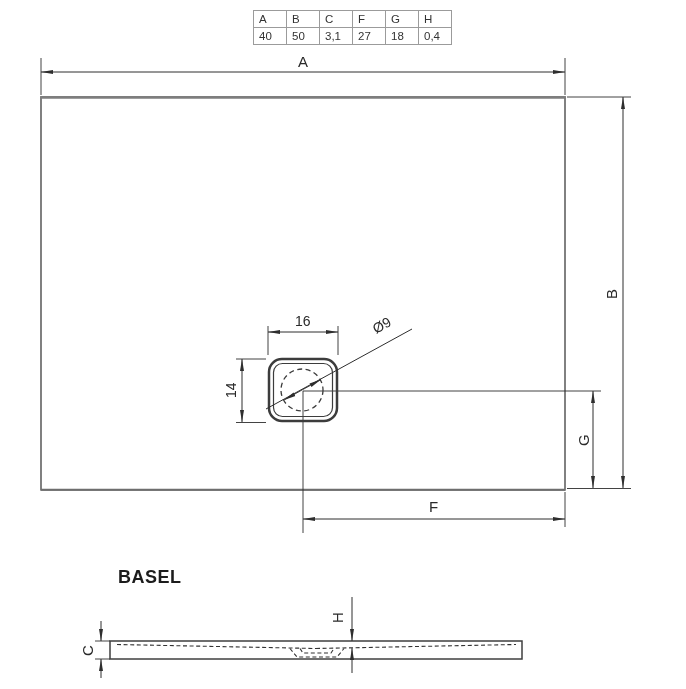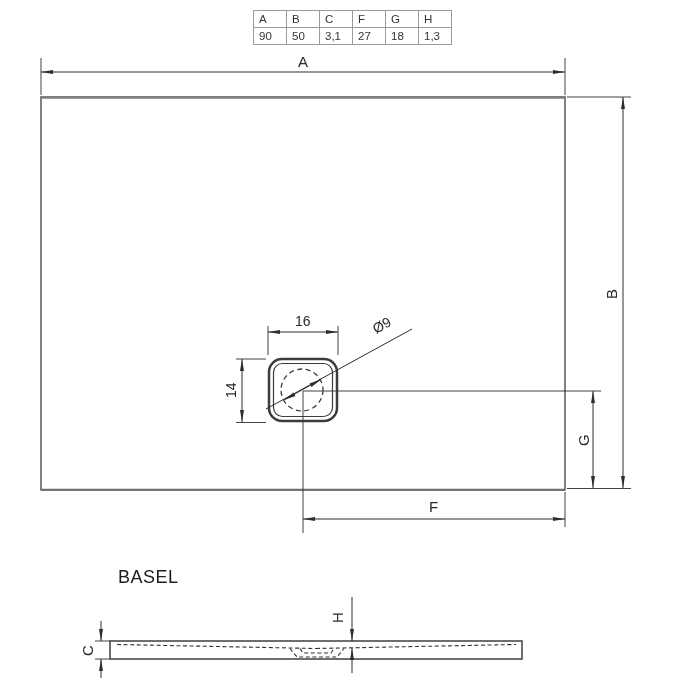--- a/index.html
+++ b/index.html
@@ -4,21 +4,21 @@
 <style>
   html,body{margin:0;padding:0;background:#fff;}
   #page{position:relative;width:686px;height:689px;background:#ffffff;overflow:hidden;
         font-family:"Liberation Sans","DejaVu Sans",sans-serif;}
   
   #spec-table{position:absolute;left:253px;top:10px;border-collapse:collapse;}
   #spec-table td, #spec-table th{border:1px solid #9b9b9b;width:27px;height:16px;
      font-size:11.5px;font-weight:400;color:#333;text-align:left;padding:0 0 0 5px;
      font-family:"Liberation Sans","DejaVu Sans",sans-serif;}
   
-  #model-label{position:absolute;left:118px;top:567px;font-size:18px;font-weight:400;
+  #model-label{position:absolute;left:118px;top:567px;font-size:18px;font-weight:700;
      color:#1c1c1c;letter-spacing:0.5px;}
   svg{position:absolute;left:0;top:0;}
   text{fill:#2a2a2a;font-family:"Liberation Sans","DejaVu Sans",sans-serif;}
   .dimtxt{font-size:15px;}
   .numtxt{font-size:14px;}
   .line{stroke:#2e2e2e;stroke-width:1;fill:none;}
   .thin{stroke:#2e2e2e;stroke-width:0.9;fill:none;}
   .dash{stroke:#333;stroke-width:1.1;fill:none;stroke-dasharray:4,2.6;}
 </style>
 </head>
@@ -30,26 +30,26 @@
     <tbody>
         <tr>
       <th>A</th>
       <th>B</th>
       <th>C</th>
       <th>F</th>
       <th>G</th>
       <th>H</th>
     </tr>
     <tr>
-      <td>90</td>
+      <td>40</td>
       <td>50</td>
       <td>3,1</td>
       <td>27</td>
       <td>18</td>
-      <td>1,3</td>
+      <td>0,4</td>
     </tr>
   </tbody>
     </table>
 
   <div id="model-label">BASEL</div>
 
   <svg width="686" height="689" viewBox="0 0 686 689">
     <defs>
       <marker id="arr" viewBox="0 0 12 6" refX="12" refY="3" markerWidth="12" markerHeight="6" orient="auto-start-reverse" markerUnits="userSpaceOnUse">
         <path d="M0,1 L12,3 L0,5 Z" fill="#2e2e2e"></path>

